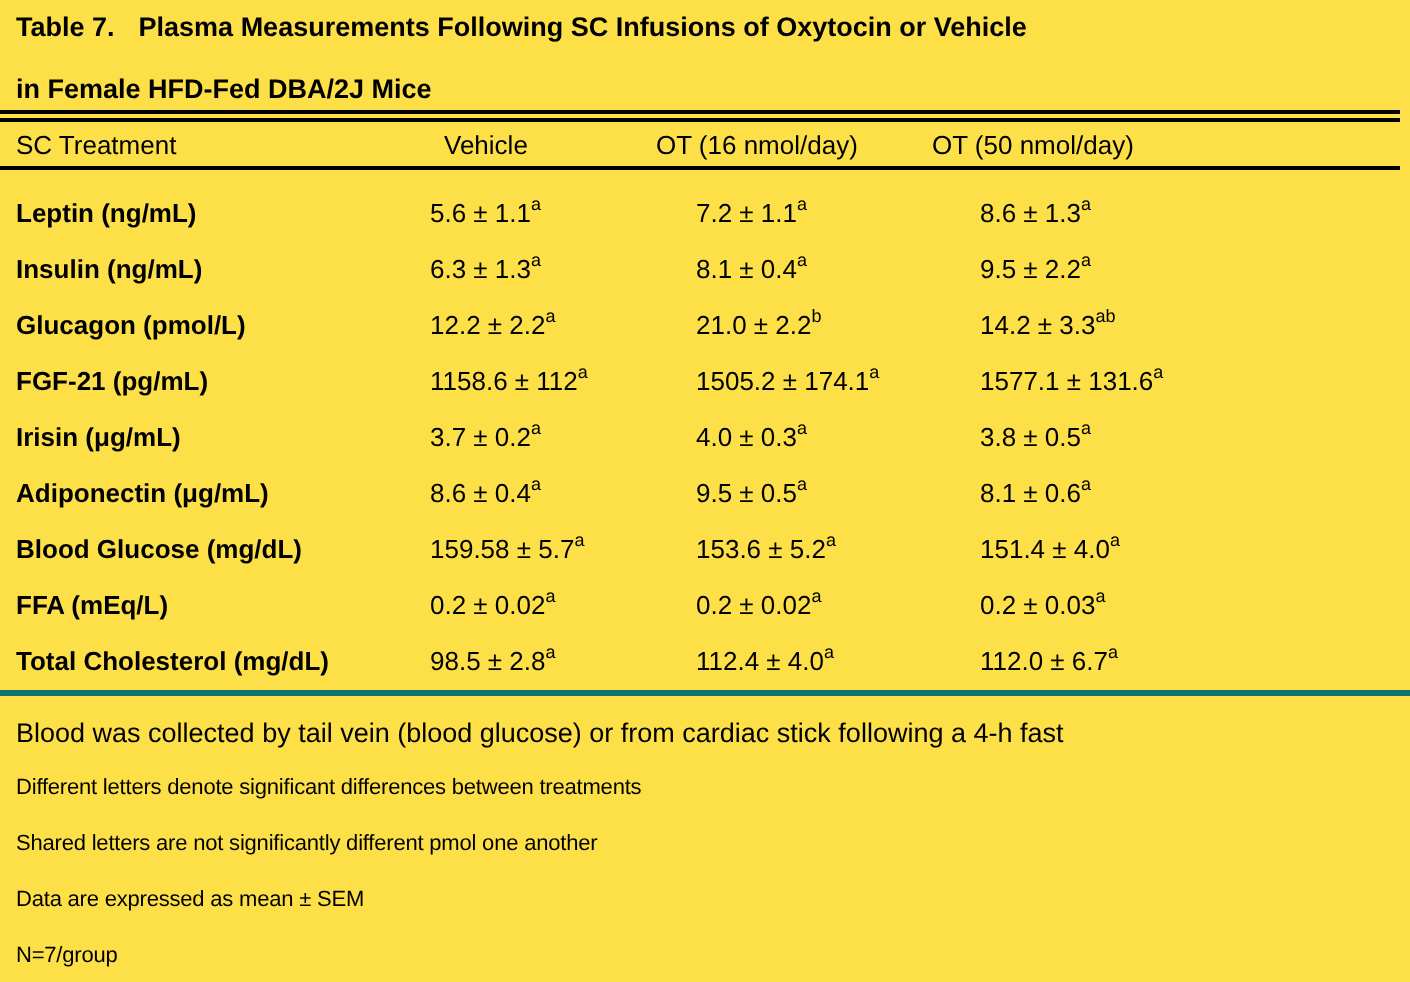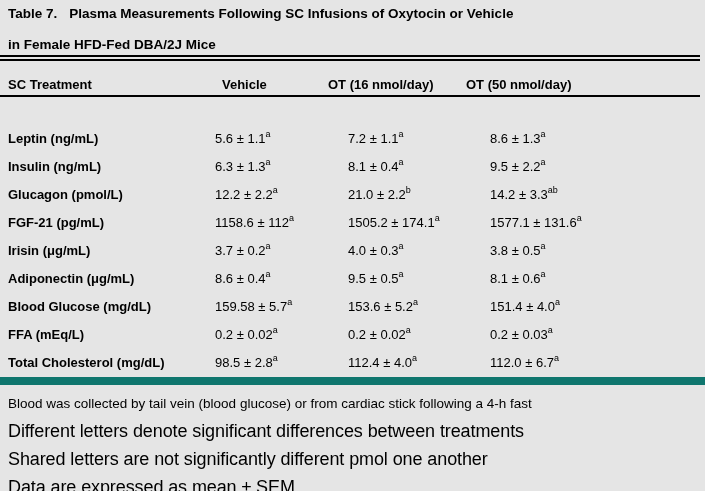--- a/index.html
+++ b/index.html
@@ -1,18 +1,18 @@
 <!DOCTYPE html>
 <html><head>
 <meta charset="utf-8">
 <style>
   html, body { margin: 0; padding: 0; background: #ffffff; }
   .page {
     width: 705px; height: 491px;
-    background: #e5e5e5;
+    background: #fde047;
     color: #000000;
     font-family: "Liberation Sans", sans-serif;
     box-sizing: border-box;
     padding-top: 6px;
     overflow: hidden;
     position: relative;
   }
   .title-line {
     font-weight: bold;
     font-size: 13.5px;
@@ -31,51 +31,51 @@
     width: 700px;
   }
   .grid {
     display: grid;
     grid-template-columns: 207px 133px 142px auto;
     padding-left: 8px;
     box-sizing: border-box;
     width: 700px;
   }
   .header-row {
-    padding-top: 16px;
+    padding-top: 4px;
     padding-bottom: 2px;
     line-height: 16px;
-    font-weight: bold;
+    font-weight: normal;
     font-size: 13px;
     border-bottom: 2px solid #000;
     white-space: nowrap;
   }
   .header-row .h2 { position: relative; left: 7px; }
   .header-row .h3 { position: relative; left: -20px; }
   .header-row .h4 { position: relative; left: -24px; }
   .tbody {
-    padding-top: 28px;
-    border-bottom: 8px solid #0f766e;
+    padding-top: 8px;
+    border-bottom: 3px solid #0f766e;
   }
   .trow {
     line-height: 28px;
     height: 28px;
     font-size: 13px;
     white-space: nowrap;
   }
   .trow .lbl { font-weight: bold; }
   .trow sup {
     font-size: 9px;
     line-height: 0;
     vertical-align: 6px;
   }
   .footnotes { padding-left: 8px; margin-top: 11px; }
   .fn {
     margin: 0 0 13px 0;
-    font-size: 18px;
+    font-size: 11px;
     line-height: 15px;
     letter-spacing: -0.1px;
     white-space: nowrap;
   }
   .fn-large {
     font-size: 13.5px;
     line-height: 16px;
     margin: 0 0 12px 0;
     letter-spacing: 0;
   }

